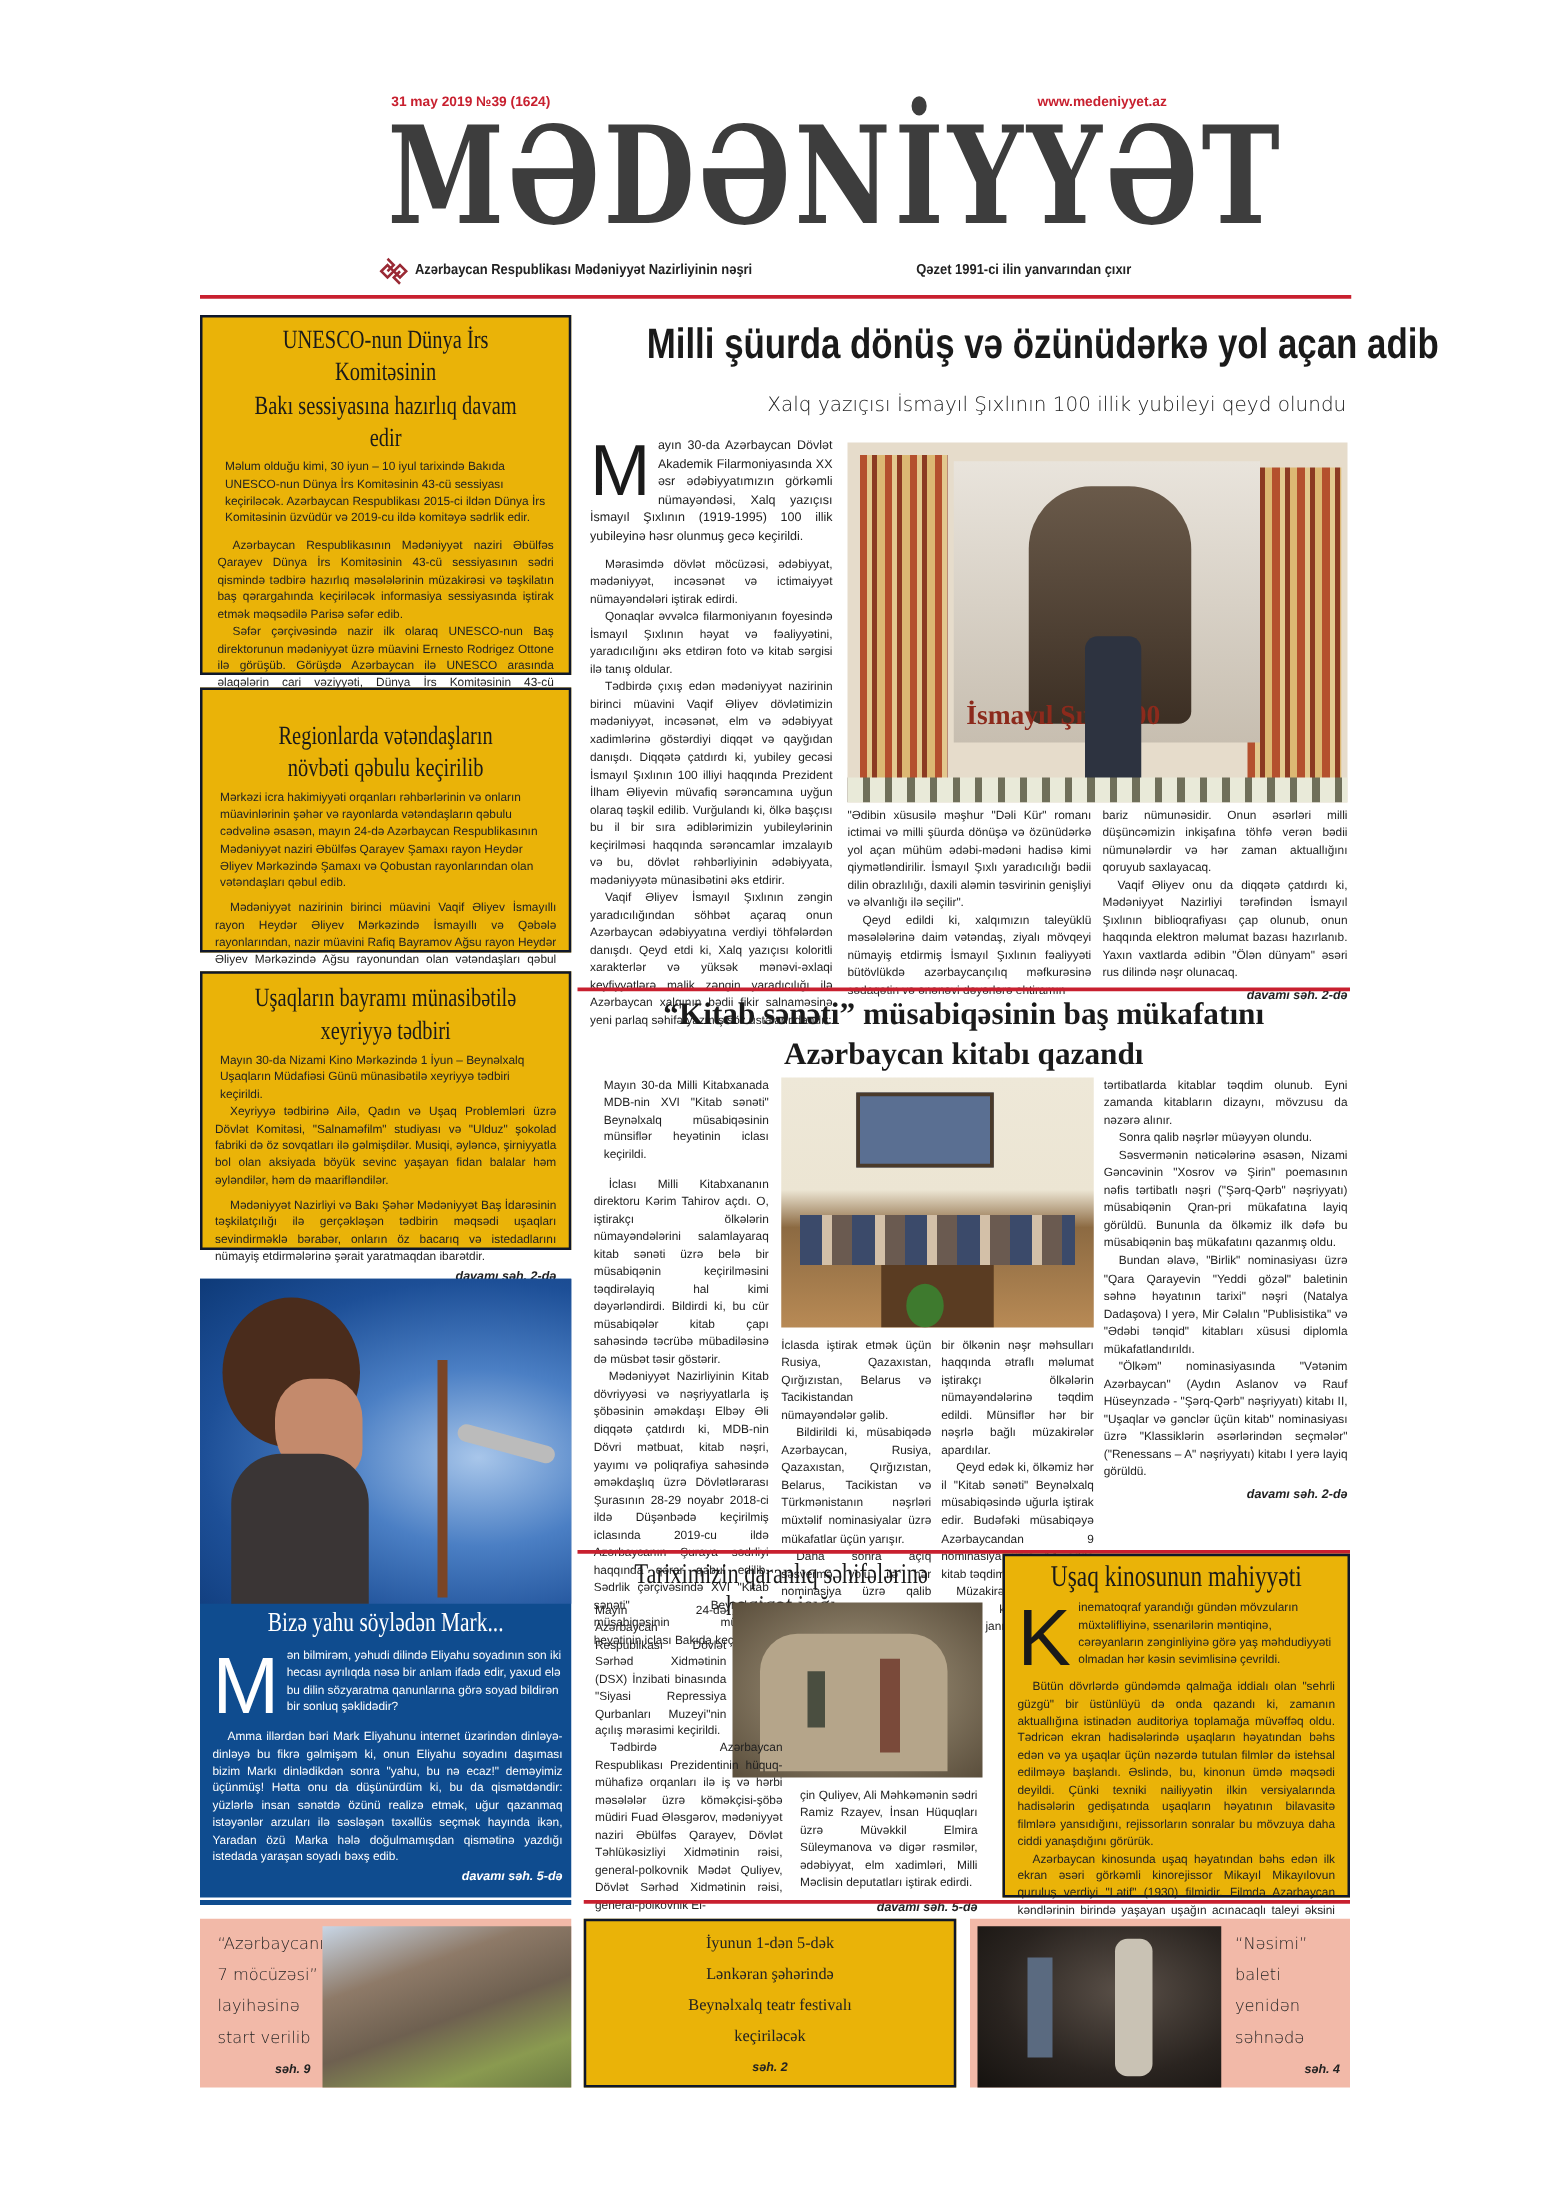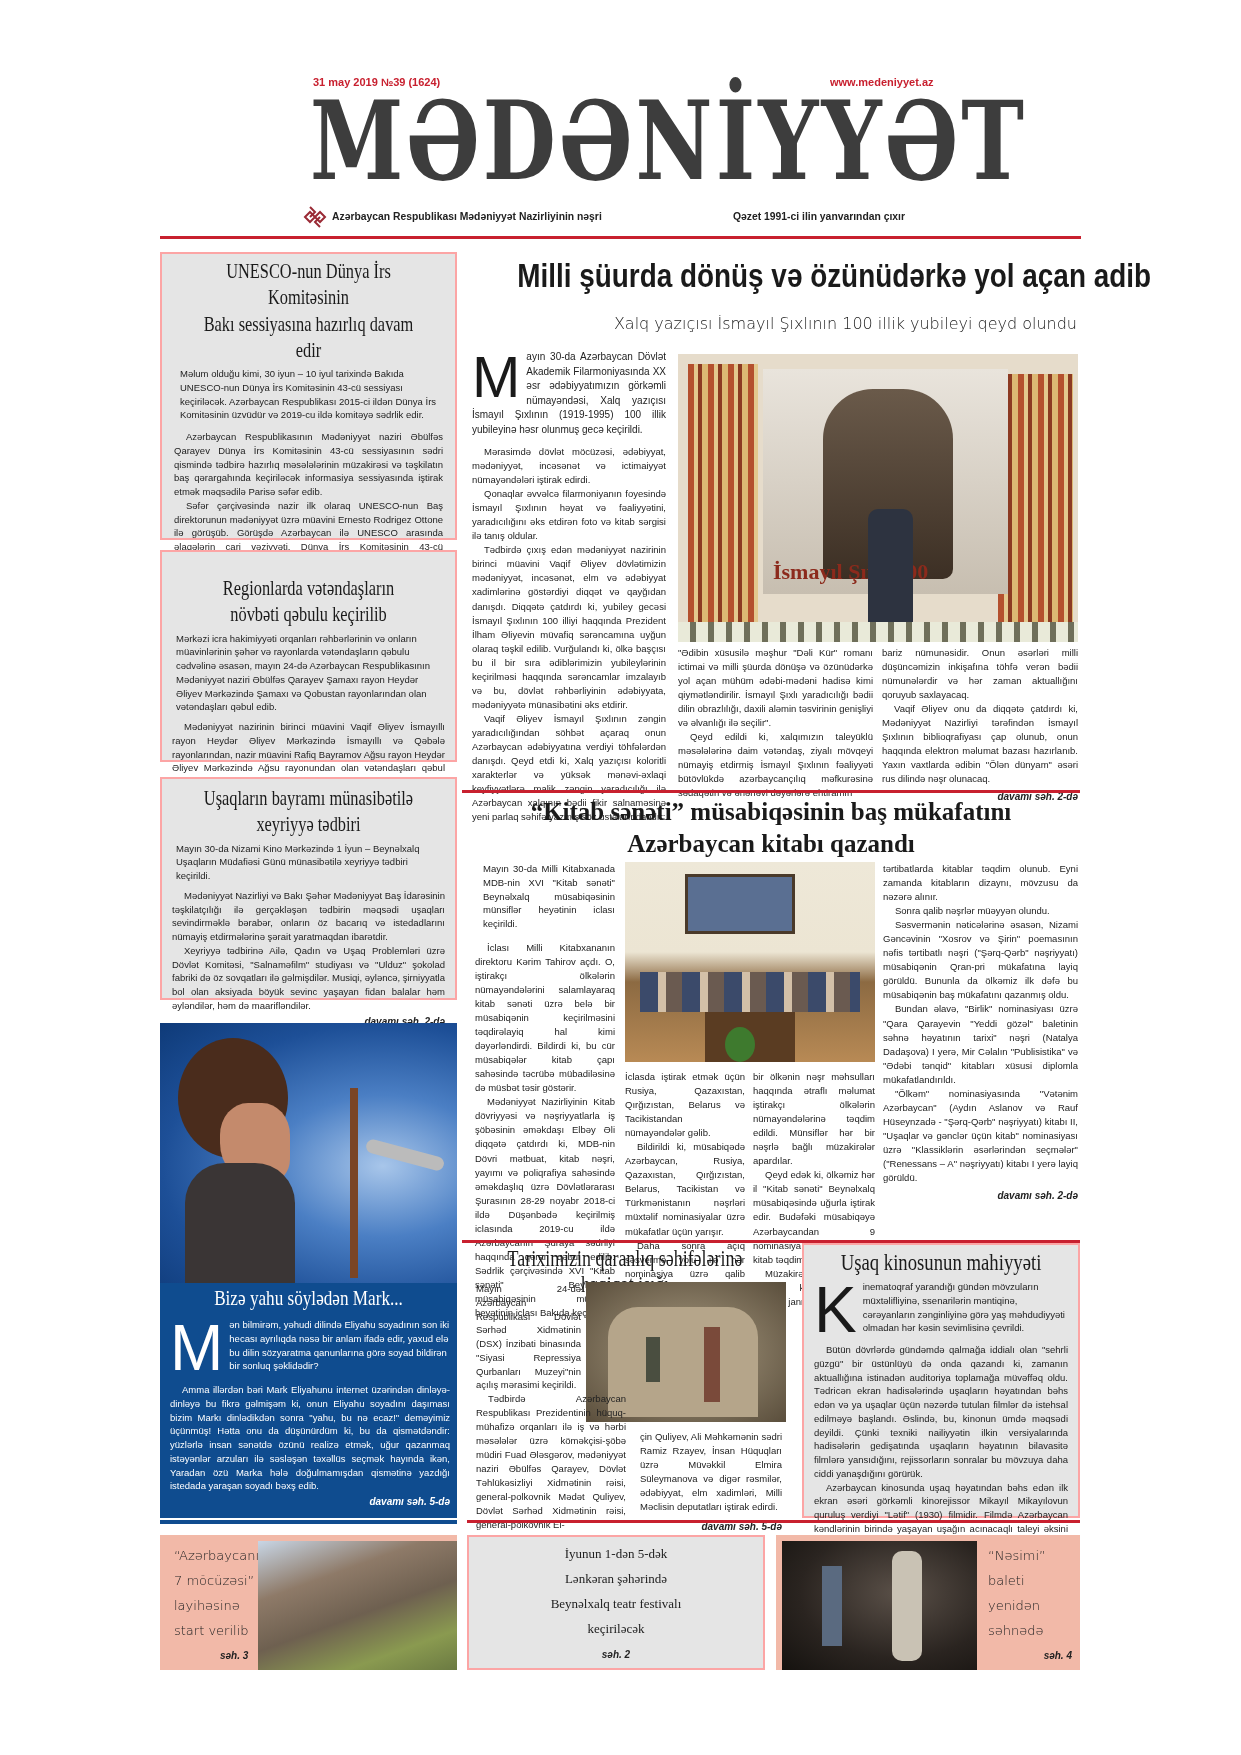--- a/index.html
+++ b/index.html
@@ -11,21 +11,21 @@
     
     .meta-date { left: 313px; top: 76px; font-size: 11px; font-weight: bold; color: #c8202f; font-family: "Liberation Sans", sans-serif; }
     .meta-url { left: 830px; top: 76px; font-size: 11px; font-weight: bold; color: #c8202f; }
     .masthead { left: 310px; top: 86px; width: 628px; height: 110px; font-family: "DejaVu Serif", serif; font-size: 108px; line-height: 110px; color: #3d3d3d; letter-spacing: 4px; transform: scaleX(0.78); transform-origin: left top; white-space: nowrap; font-weight: bold; }
     .logo-icon { left: 303px; top: 205px; width: 24px; height: 24px; }
     .subtitle-left { left: 332px; top: 210px; font-size: 11.5px; color: #222; transform: scaleX(0.9); transform-origin: left; white-space: nowrap; font-weight: bold; }
     .subtitle-right { left: 733px; top: 210px; font-size: 11.5px; color: #222; transform: scaleX(0.9); transform-origin: left; white-space: nowrap; font-weight: bold; }
     .mast-rule { left: 160px; top: 236px; width: 921px; height: 3px; background: #c8202f; }
 
     
-    .box { border: 2px solid #fca5a5; background: #e5e5e5; }
+    .box { border: 2px solid #0f172a; background: #eab308; }
     .box h2 { font-family: "Liberation Serif", serif; font-weight: normal; text-align: center; color: #1a1a1a; line-height: 1.25; }
     .lead { font-size: 9.5px; line-height: 1.45; padding: 0 18px; color: #222; }
     .body { font-size: 9.5px; line-height: 1.45; color: #222; text-align: justify; text-indent: 12px; }
     .cont { font-size: 10px; font-weight: bold; font-style: italic; text-align: right; color: #222; }
 
     .h-cond { font-family: "Liberation Serif", serif; transform: scaleX(0.78); transform-origin: center; display: block; }
 
     
     .main-head { left: 462px; top: 256px; width: 615px; text-align: center; font-size: 34px; font-weight: bold; font-family: "Liberation Sans", sans-serif; color: #1a1a1a; transform: scaleX(0.82); transform-origin: center; white-space: nowrap; }
     .main-sub { left: 462px; top: 314px; width: 615px; text-align: right; font-size: 16px; font-family: "DejaVu Sans", sans-serif; color: #222; font-weight: 200; }
@@ -84,22 +84,22 @@
   <div class="body" style="padding:0 10px; margin-top:6px;">Mədəniyyət nazirinin birinci müavini Vaqif Əliyev İsmayıllı rayon Heydər Əliyev Mərkəzində İsmayıllı və Qəbələ rayonlarından, nazir müavini Rafiq Bayramov Ağsu rayon Heydər Əliyev Mərkəzində Ağsu rayonundan olan vətəndaşları qəbul ediblər.</div>
   <div class="cont" style="padding:4px 10px 0 0;">davamı səh. 4-də</div>
 </div>
 
 <div class="abs box" style="left:160px; top:777px; width:297px; height:223px;">
   <h2 style="margin-top:6px;">
     <span class="h-cond" style="font-size:21px;">Uşaqların bayramı münasibətilə</span>
     <span class="h-cond" style="font-size:21px;">xeyriyyə tədbiri</span>
   </h2>
   <div class="lead" style="margin-top:4px; padding:0 14px;">Mayın 30-da Nizami Kino Mərkəzində 1 İyun – Beynəlxalq Uşaqların Müdafiəsi Günü münasibətilə xeyriyyə tədbiri keçirildi.</div>
+  <div class="body" style="padding:0 10px;">Xeyriyyə tədbirinə Ailə, Qadın və Uşaq Problemləri üzrə Dövlət Komitəsi, "Salnaməfilm" studiyası və "Ulduz" şokolad fabriki də öz sovqatları ilə gəlmişdilər. Musiqi, əyləncə, şirniyyatla bol olan aksiyada böyük sevinc yaşayan fidan balalar həm əyləndilər, həm də maarifləndilər.</div>
   <div class="body" style="padding:0 10px; margin-top:6px;">Mədəniyyət Nazirliyi və Bakı Şəhər Mədəniyyət Baş İdarəsinin təşkilatçılığı ilə gerçəkləşən tədbirin məqsədi uşaqları sevindirməklə bərabər, onların öz bacarıq və istedadlarını nümayiş etdirmələrinə şərait yaratmaqdan ibarətdir.</div>
-  <div class="body" style="padding:0 10px;">Xeyriyyə tədbirinə Ailə, Qadın və Uşaq Problemləri üzrə Dövlət Komitəsi, "Salnaməfilm" studiyası və "Ulduz" şokolad fabriki də öz sovqatları ilə gəlmişdilər. Musiqi, əyləncə, şirniyyatla bol olan aksiyada böyük sevinc yaşayan fidan balalar həm əyləndilər, həm də maarifləndilər.</div>
   <div class="cont" style="padding:3px 10px 0 0;">davamı səh. 2-də</div>
 </div>
 
 <div class="abs blue-bg" style="left:160px; top:1023px; width:297px; height:495px;">
   <div class="photo" style="position:absolute; left:0; top:0; width:297px; height:260px; background: radial-gradient(ellipse at 75% 55%, #a8c6ea 0%, #4b7fc4 35%, #1d4f97 70%, #0e3a78 100%);">
     <div style="position:absolute; left:18px; top:15px; width:110px; height:120px; border-radius:50%; background:#4a2c1c;"></div>
     <div style="position:absolute; left:60px; top:80px; width:70px; height:80px; background:#c48a6c; border-radius:40% 40% 30% 50%;"></div>
     <div style="position:absolute; left:25px; top:140px; width:110px; height:125px; background:#3a3535; border-radius:40px 40px 0 0;"></div>
     <div style="position:absolute; left:190px; top:65px; width:8px; height:190px; background:#7a4526;"></div>
     <div style="position:absolute; left:205px; top:125px; width:80px; height:14px; background:#bbb; border-radius:7px; transform:rotate(15deg);"></div>
@@ -229,21 +229,21 @@
 <div class="abs red-rule" style="left:467px; top:1520px; width:613px;"></div>
 
 <div class="abs teaser" style="left:160px; top:1535px; width:297px; height:135px;">
   <div class="teaser-text" style="position:absolute; left:14px; top:8px;">
     <div>“Azərbaycanın</div>
     <div>7 möcüzəsi”</div>
     <div>layihəsinə</div>
     <div>start verilib</div>
   </div>
   <div class="photo" style="position:absolute; left:98px; top:6px; width:199px; height:129px; background: linear-gradient(160deg,#c8d6e6 0%,#8e7a68 30%,#6e6050 55%,#8a9a50 80%,#6b7a42 100%);"></div>
-  <div class="teaser-page" style="position:absolute; left:60px; top:115px;">səh. 3</div>
+  <div class="teaser-page" style="position:absolute; left:60px; top:115px;">səh. 9</div>
 </div>
 
 <div class="abs box" style="left:467px; top:1535px; width:298px; height:135px; border-width:2px;">
   <div class="teaser-text" style="text-align:center; padding-top:4px;font-family:Liberation Serif, serif;">
     <div>İyunun 1-dən 5-dək</div>
     <div>Lənkəran şəhərində</div>
     <div>Beynəlxalq teatr festivalı</div>
     <div>keçiriləcək</div>
   </div>
   <div class="teaser-page" style="position:absolute; left:0; width:100%; text-align:center; top:112px;">səh. 2</div>

